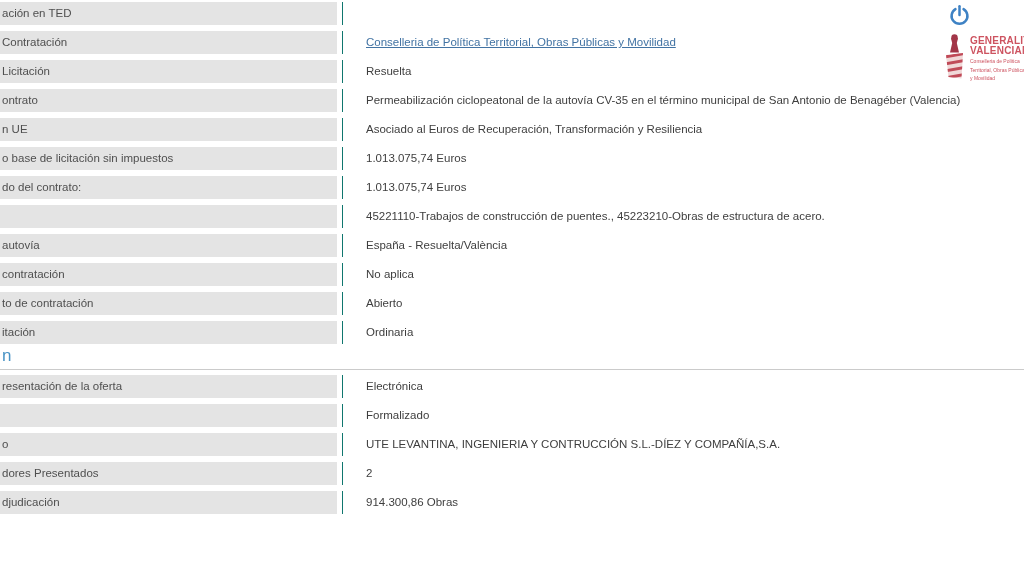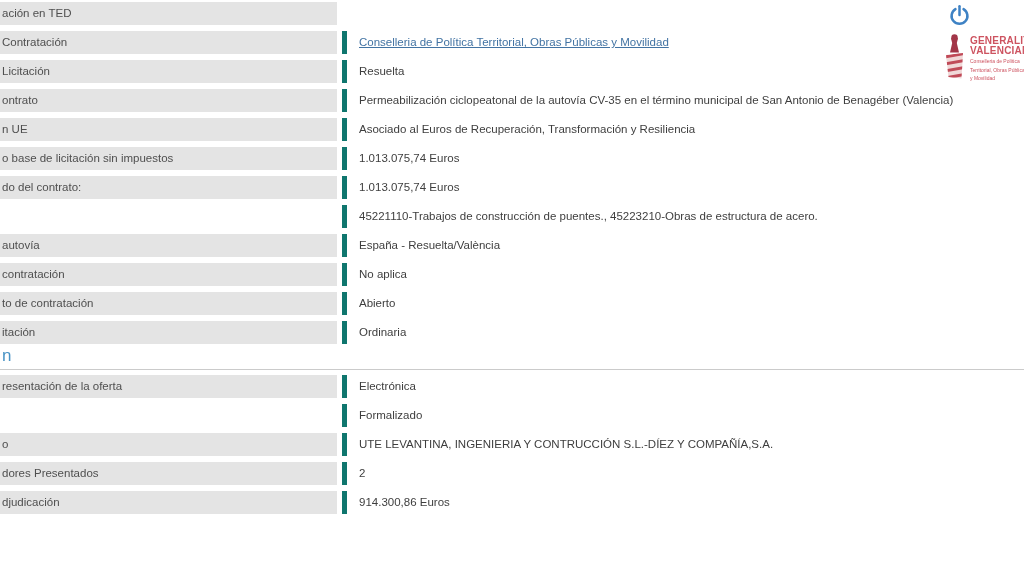--- a/index.html
+++ b/index.html
@@ -1,28 +1,28 @@
 <!DOCTYPE html>
 <html><head>
 <meta charset="utf-8">
 <style>
   html,body{margin:0;padding:0;}
   body{
     width:1024px;height:576px;position:relative;overflow:hidden;
     background:#ffffff;font-family:"Liberation Sans", sans-serif;
   }
   .table-wrap{position:absolute;left:0;top:2px;width:1024px;}
-  .row{display:flex;height:23px;margin-bottom:6px;align-items:flex-end;}
+  .row{display:flex;height:23px;margin-bottom:6px;}
   .lbl{
     width:337px;flex:0 0 337px;background:#e4e4e4;color:#4f4f4f;
     font-size:11.5px;line-height:23px;padding-left:2px;box-sizing:border-box;
     white-space:nowrap;overflow:hidden;
   }
   .val{
-    margin-left:5px;border-left:5px solid #0f766e;padding-left:12px;
+    margin-left:5px;border-left:1px solid #0f766e;padding-left:23px;
     font-size:11.5px;line-height:23px;color:#3e3e3e;white-space:nowrap;
   }
   .val a{color:#4273a3;text-decoration:underline;cursor:pointer;}
   .section-header{
     font-size:17px;color:#4a94c5;padding-left:2px;height:19px;line-height:19px;
     margin-top:-4px;
   }
   .divider{border:none;border-top:1px solid #cbcbcb;margin:4px 0 5px 0;width:1024px;}
   .power-btn{position:absolute;left:947px;top:3px;width:25px;height:25px;cursor:pointer;}
   .logo{position:absolute;left:942px;top:33px;display:flex;}
@@ -132,16 +132,16 @@
   <div class="row">
     <div class="lbl">o</div>
     <div class="val">UTE LEVANTINA, INGENIERIA Y CONTRUCCIÓN S.L.-DÍEZ Y COMPAÑÍA,S.A.</div>
   </div>
   <div class="row">
     <div class="lbl">dores Presentados</div>
     <div class="val">2</div>
   </div>
   <div class="row">
     <div class="lbl">djudicación</div>
-    <div class="val">914.300,86 Euros</div>
+    <div class="val">914.300,86 Obras</div>
   </div>
 
 </div>
 
 </body></html>

